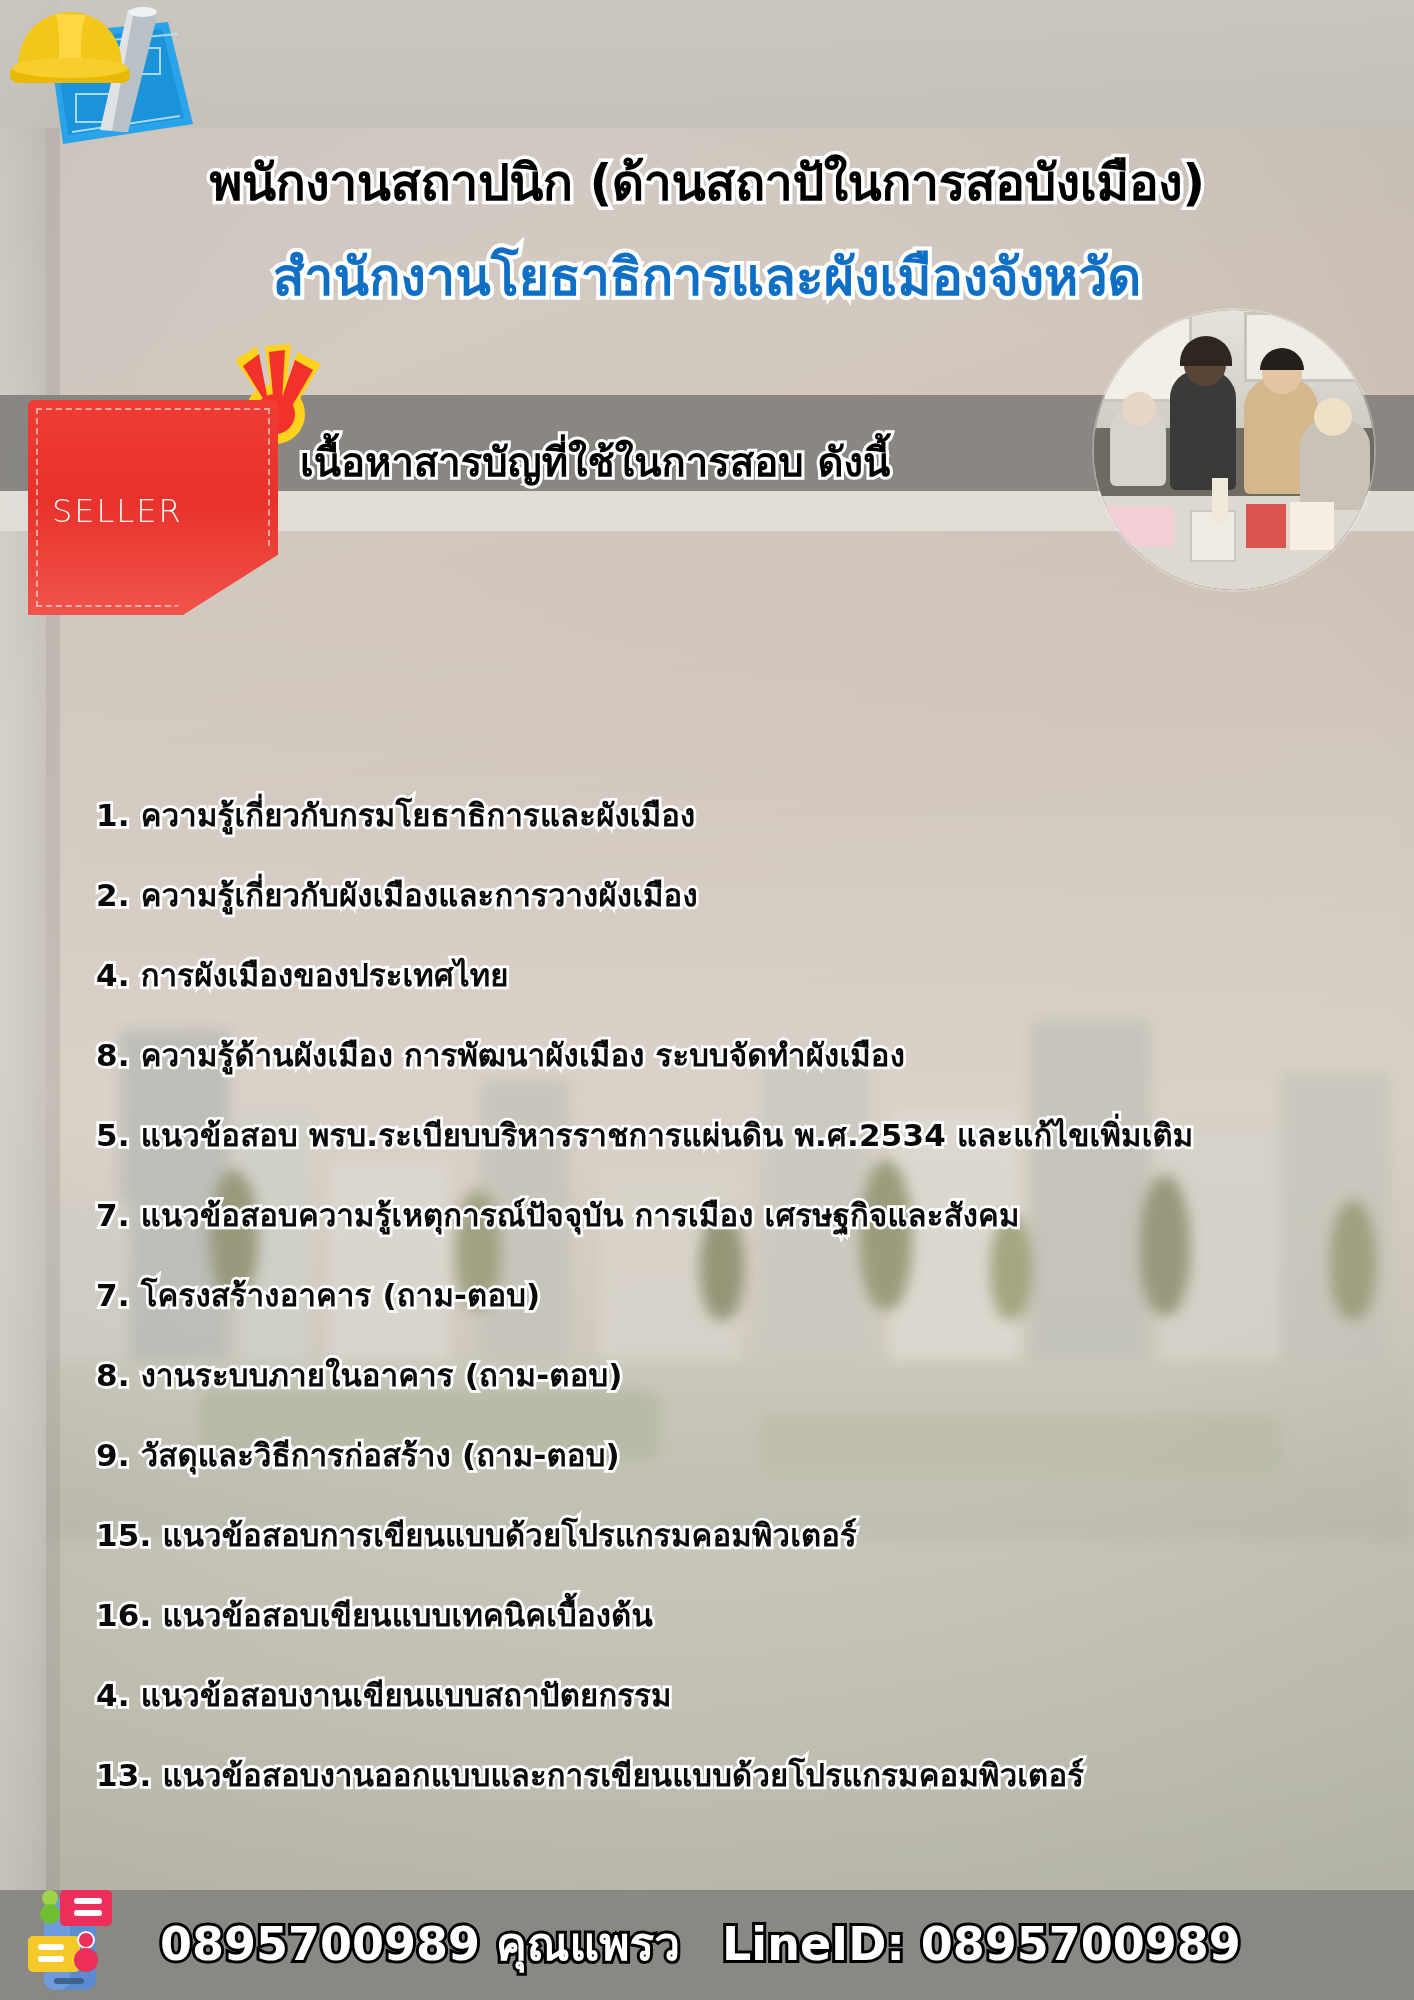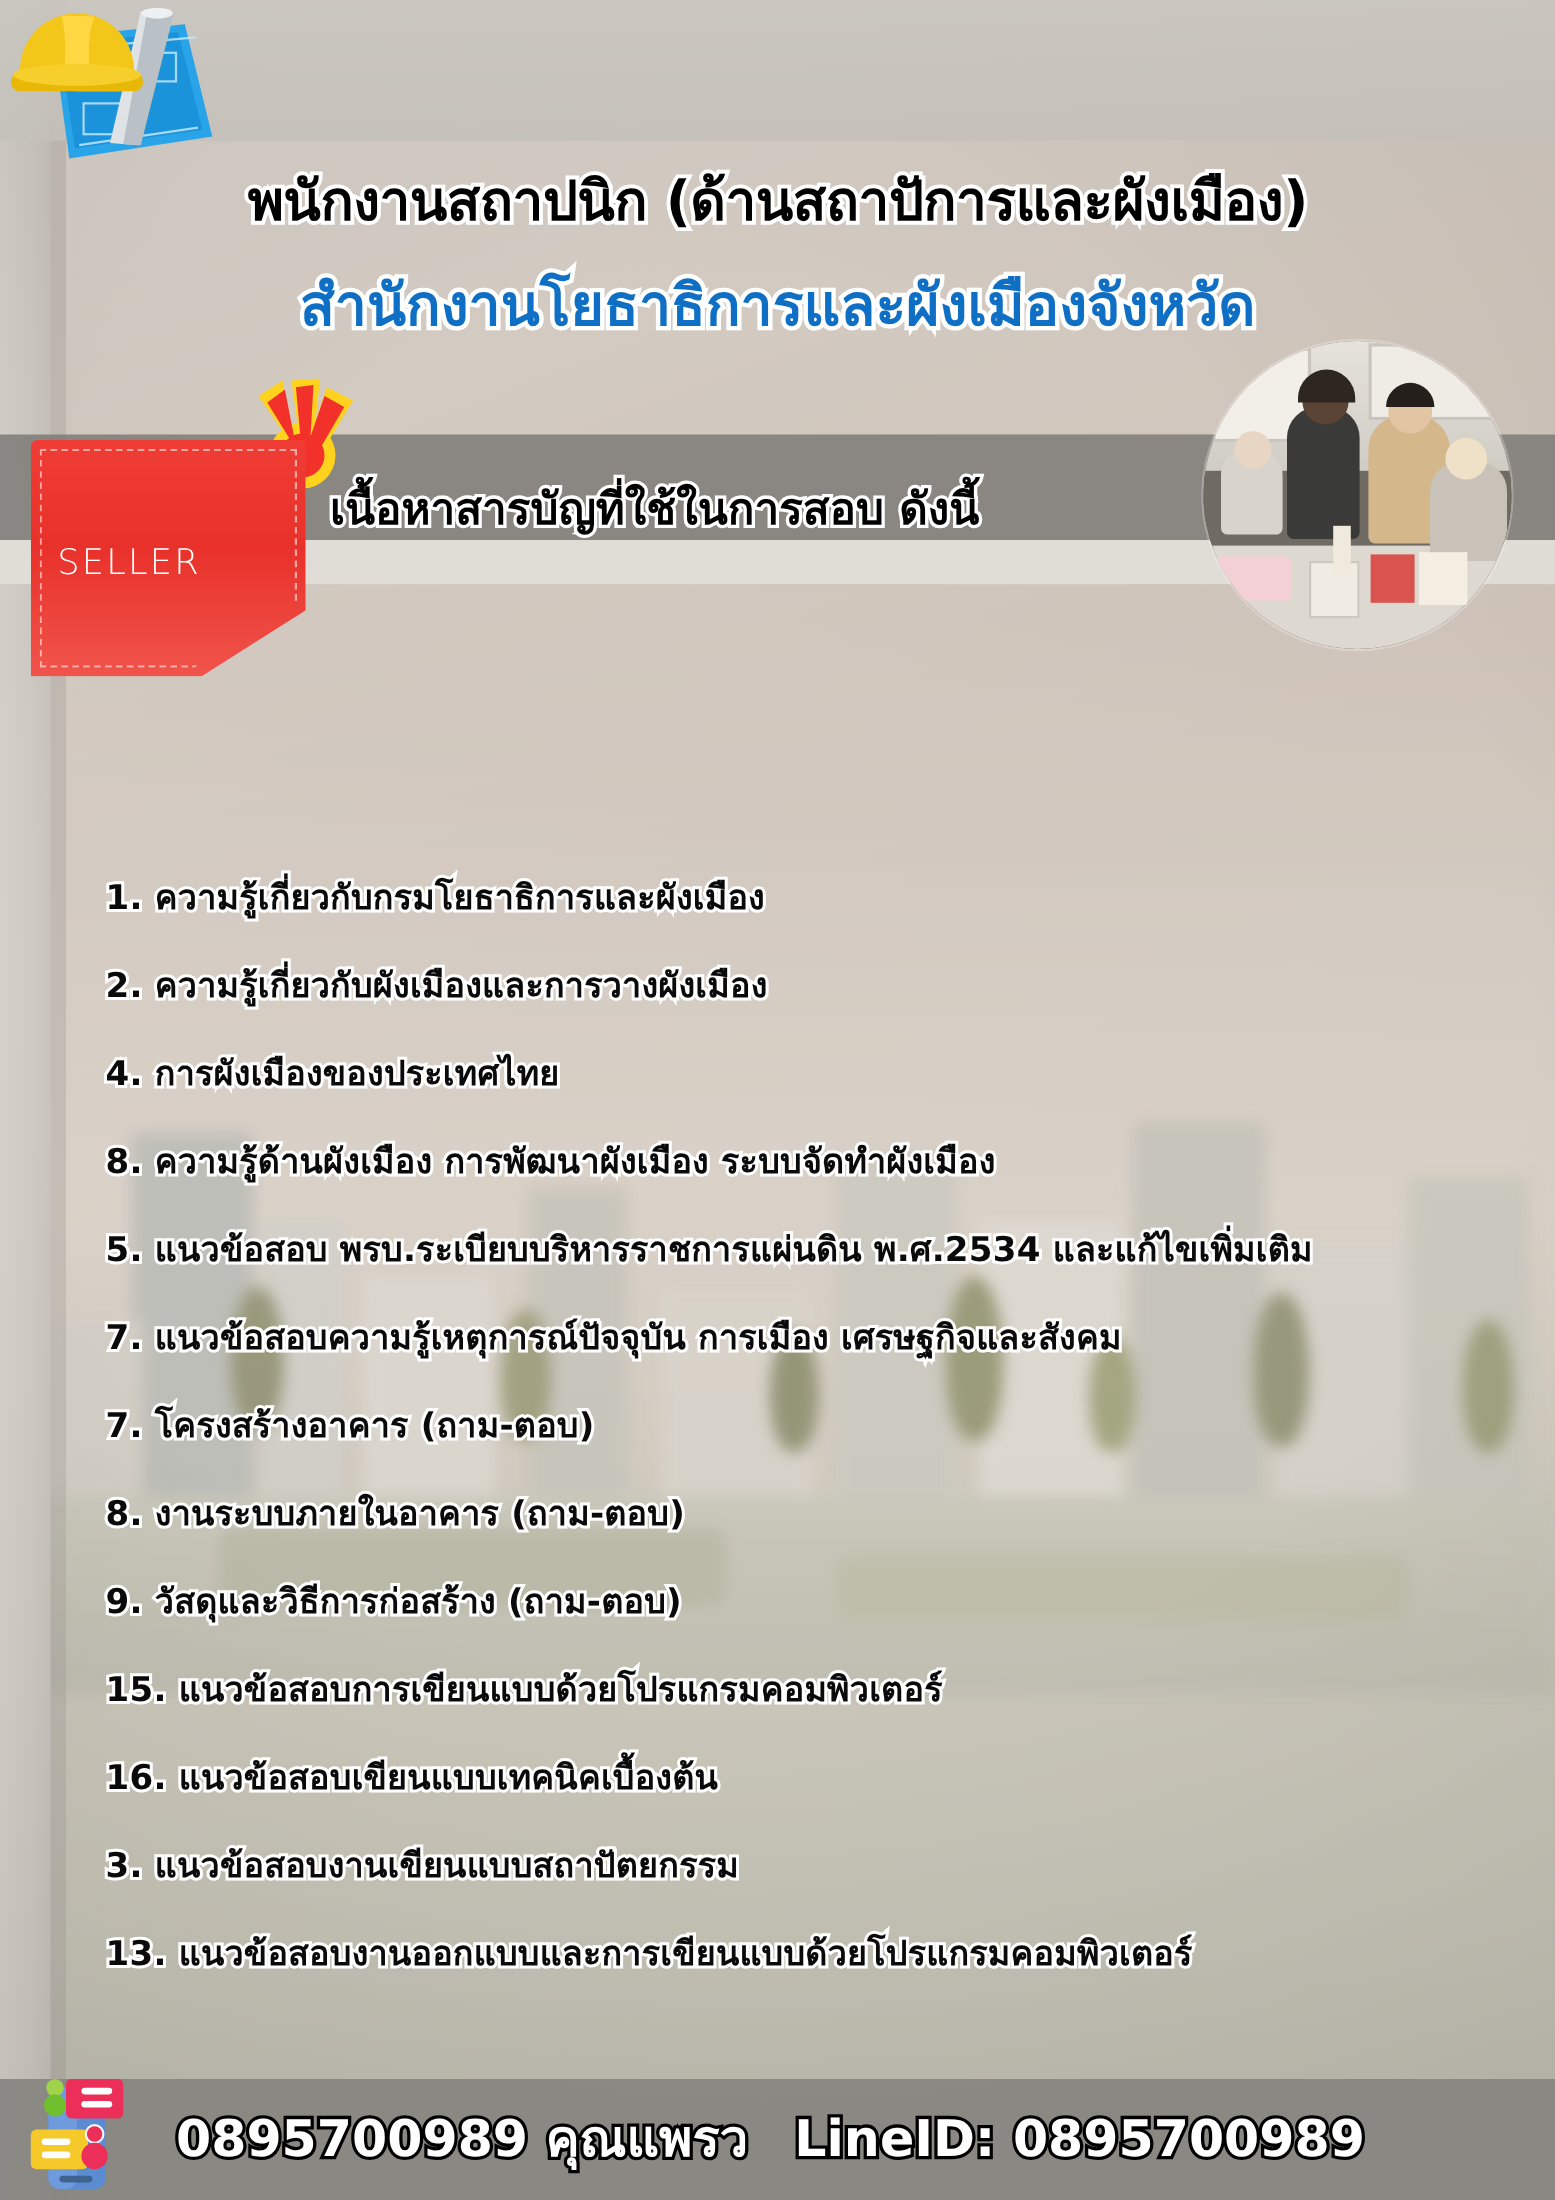--- a/index.html
+++ b/index.html
@@ -212,21 +212,21 @@
 
       <g>
         <path d="M10 62 C10 28 36 8 62 8 C88 8 114 28 114 62 L114 70 L10 70 Z" fill="#f3c61a"></path>
         <path d="M48 10 C52 28 52 48 50 68 L74 68 C72 46 72 26 78 11 Z" fill="#ffd94a" opacity=".85"></path>
         <rect x="2" y="62" width="120" height="17" rx="8" fill="#e8b806"></rect>
         <ellipse cx="62" cy="64" rx="58" ry="10" fill="#f6cf2c"></ellipse>
       </g>
     </svg>
   </span>
 
-  <div class="title-main">พนักงานสถาปนิก (ด้านสถาปัการและผังเมือง)</div>
+  <div class="title-main">พนักงานสถาปนิก (ด้านสถาปัในการสอบังเมือง)</div>
   <div class="title-sub">สำนักงานโยธาธิการและผังเมืองจังหวัด</div>
 
   <div class="banner-bar"></div>
   <div class="banner-bar2"></div>
 
   <div class="photo-circle">
     <div class="pc-layer" style="left:0;top:0;width:280px;height:120px;background:linear-gradient(180deg,#e6e3dd,#cfccc4);"></div>
     <div class="pc-layer" style="left:8px;top:6px;width:90px;height:86px;background:#f2efe8;border:3px solid #cac6bd;"></div>
     <div class="pc-layer" style="left:150px;top:2px;width:120px;height:70px;background:#efece5;border:3px solid #c9c5bc;"></div>
     <div class="pc-layer" style="left:0;top:118px;width:280px;height:70px;background:#6f6a62;"></div>
@@ -276,21 +276,21 @@
     <div class="list-item">2. ความรู้เกี่ยวกับผังเมืองและการวางผังเมือง</div>
     <div class="list-item">4. การผังเมืองของประเทศไทย</div>
     <div class="list-item">8. ความรู้ด้านผังเมือง การพัฒนาผังเมือง ระบบจัดทำผังเมือง</div>
     <div class="list-item">5. แนวข้อสอบ พรบ.ระเบียบบริหารราชการแผ่นดิน พ.ศ.2534 และแก้ไขเพิ่มเติม</div>
     <div class="list-item">7. แนวข้อสอบความรู้เหตุการณ์ปัจจุบัน การเมือง เศรษฐกิจและสังคม</div>
     <div class="list-item">7. โครงสร้างอาคาร (ถาม-ตอบ)</div>
     <div class="list-item">8. งานระบบภายในอาคาร (ถาม-ตอบ)</div>
     <div class="list-item">9. วัสดุและวิธีการก่อสร้าง (ถาม-ตอบ)</div>
     <div class="list-item">15. แนวข้อสอบการเขียนแบบด้วยโปรแกรมคอมพิวเตอร์</div>
     <div class="list-item">16. แนวข้อสอบเขียนแบบเทคนิคเบื้องต้น</div>
-    <div class="list-item">3. แนวข้อสอบงานเขียนแบบสถาปัตยกรรม</div>
+    <div class="list-item">4. แนวข้อสอบงานเขียนแบบสถาปัตยกรรม</div>
     <div class="list-item">13. แนวข้อสอบงานออกแบบและการเขียนแบบด้วยโปรแกรมคอมพิวเตอร์</div>
   </div>
 
   <div class="footer">
     <span class="footer-icon">
       <svg viewBox="0 0 110 104" width="110" height="104">
         <rect x="30" y="8" width="52" height="92" rx="10" fill="#5b8bd0"></rect>
         <rect x="30" y="8" width="26" height="92" rx="10" fill="#6e9ade"></rect>
         <rect x="40" y="88" width="30" height="6" rx="3" fill="#3e638f"></rect>
 

